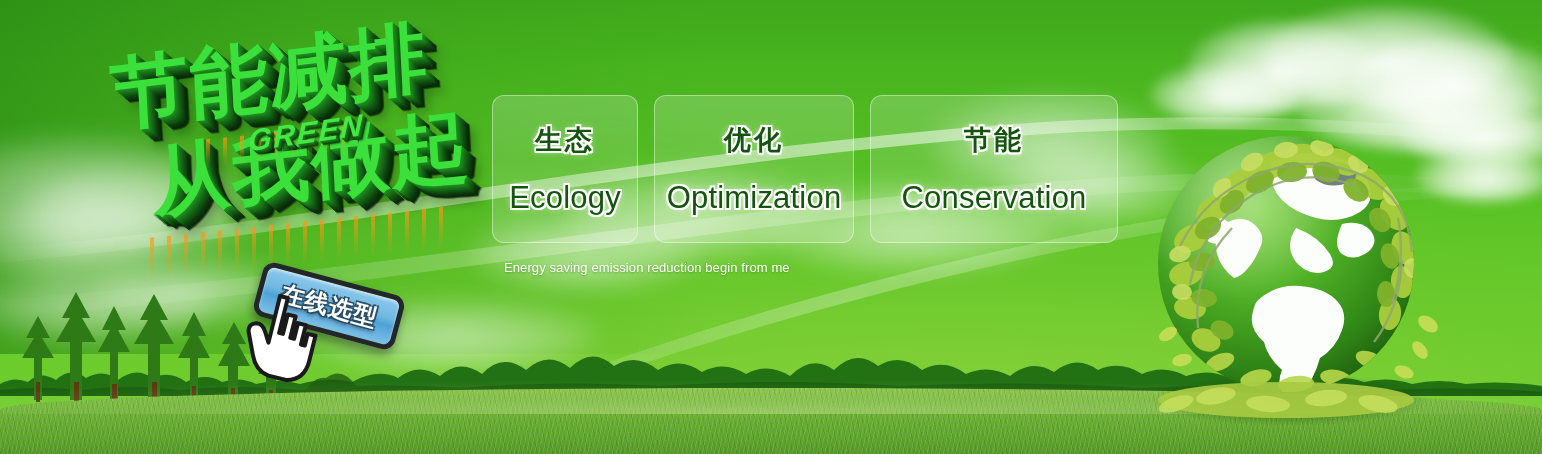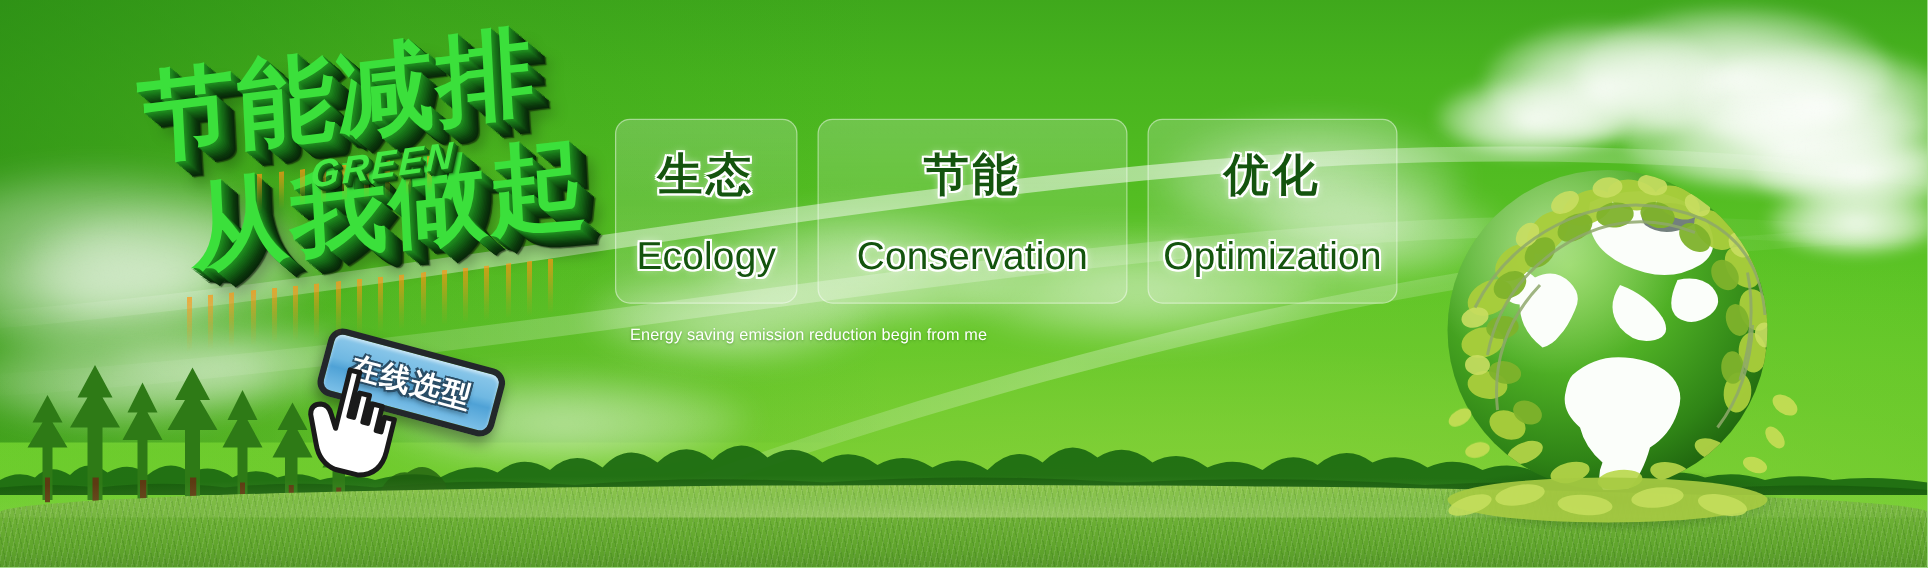--- a/index.html
+++ b/index.html
@@ -263,21 +263,21 @@
     flex-direction: column;
     align-items: center;
     justify-content: center;
     gap: 22px;
     padding: 0 6px;
   }
   .card.wide   { width: 248px; }
   .card.medium { width: 200px; }
 
   .card-cn {
-    font-size: 36px;
+    font-size: 27px;
     font-weight: bold;
     color: #14540E;
     white-space: nowrap;
     letter-spacing: 3px;
     text-shadow:
       -1.6px -1.6px 0 #ffffff, 1.6px -1.6px 0 #ffffff,
       -1.6px 1.6px 0 #ffffff, 1.6px 1.6px 0 #ffffff,
       -1.6px 0 0 #ffffff, 1.6px 0 0 #ffffff,
       0 -1.6px 0 #ffffff, 0 1.6px 0 #ffffff,
       0 0 7px rgba(255,255,255,0.9);
@@ -429,28 +429,28 @@
     </svg>
   </div>
 
   <div class="cards">
 
     <div class="card">
       <div class="card-cn">生态</div>
       <div class="card-en">Ecology</div>
     </div>
 
+    <div class="card medium">
+      <div class="card-cn">优化</div>
+      <div class="card-en">Optimization</div>
+    </div>
+
     <div class="card wide">
       <div class="card-cn">节能</div>
       <div class="card-en">Conservation</div>
-    </div>
-
-    <div class="card medium">
-      <div class="card-cn">优化</div>
-      <div class="card-en">Optimization</div>
     </div>
 
   </div>
 
   <div class="tagline">Energy saving emission reduction begin from me</div>
 
   <div class="globe-wrap">
     <svg viewBox="0 0 296 300" width="296" height="300">
       <defs>
         <radialGradient id="gSphere" cx="38%" cy="30%" r="78%">

